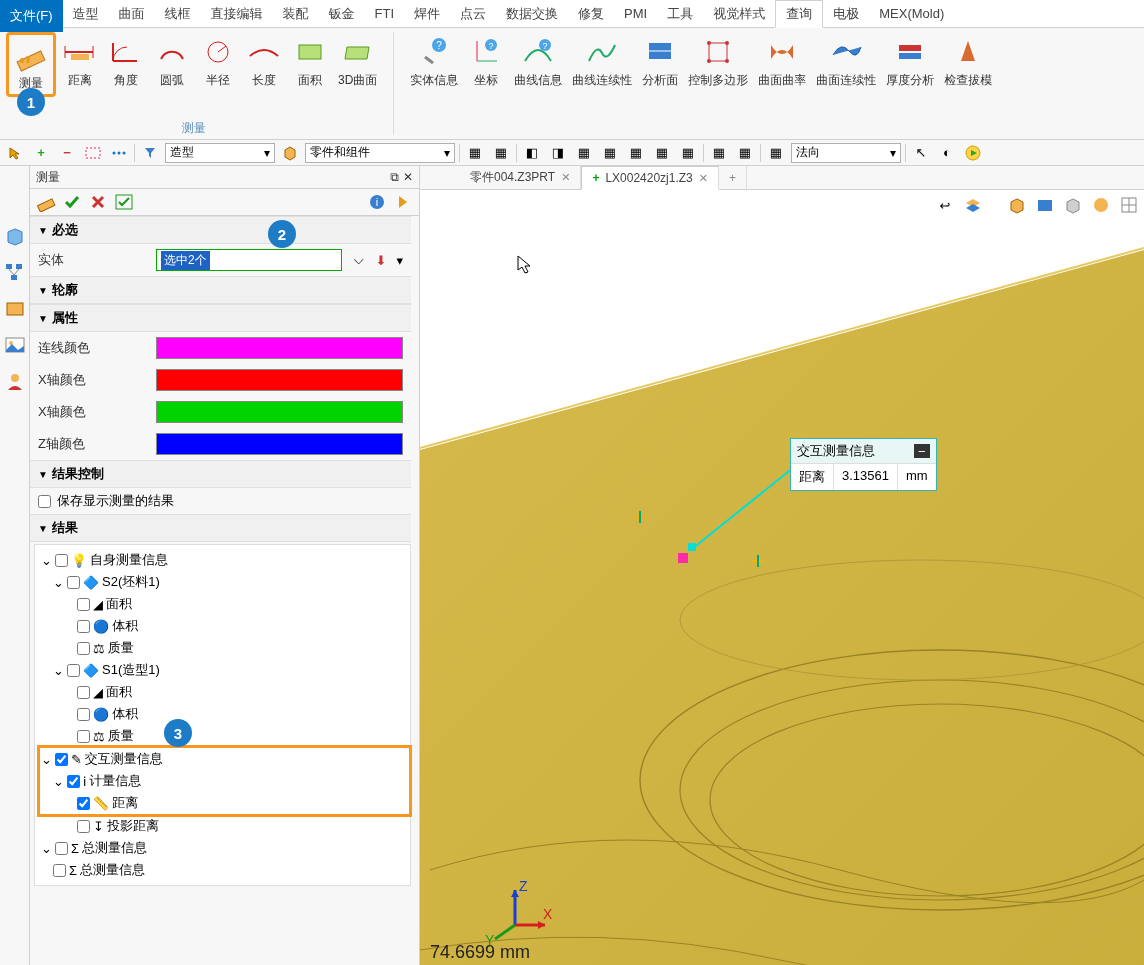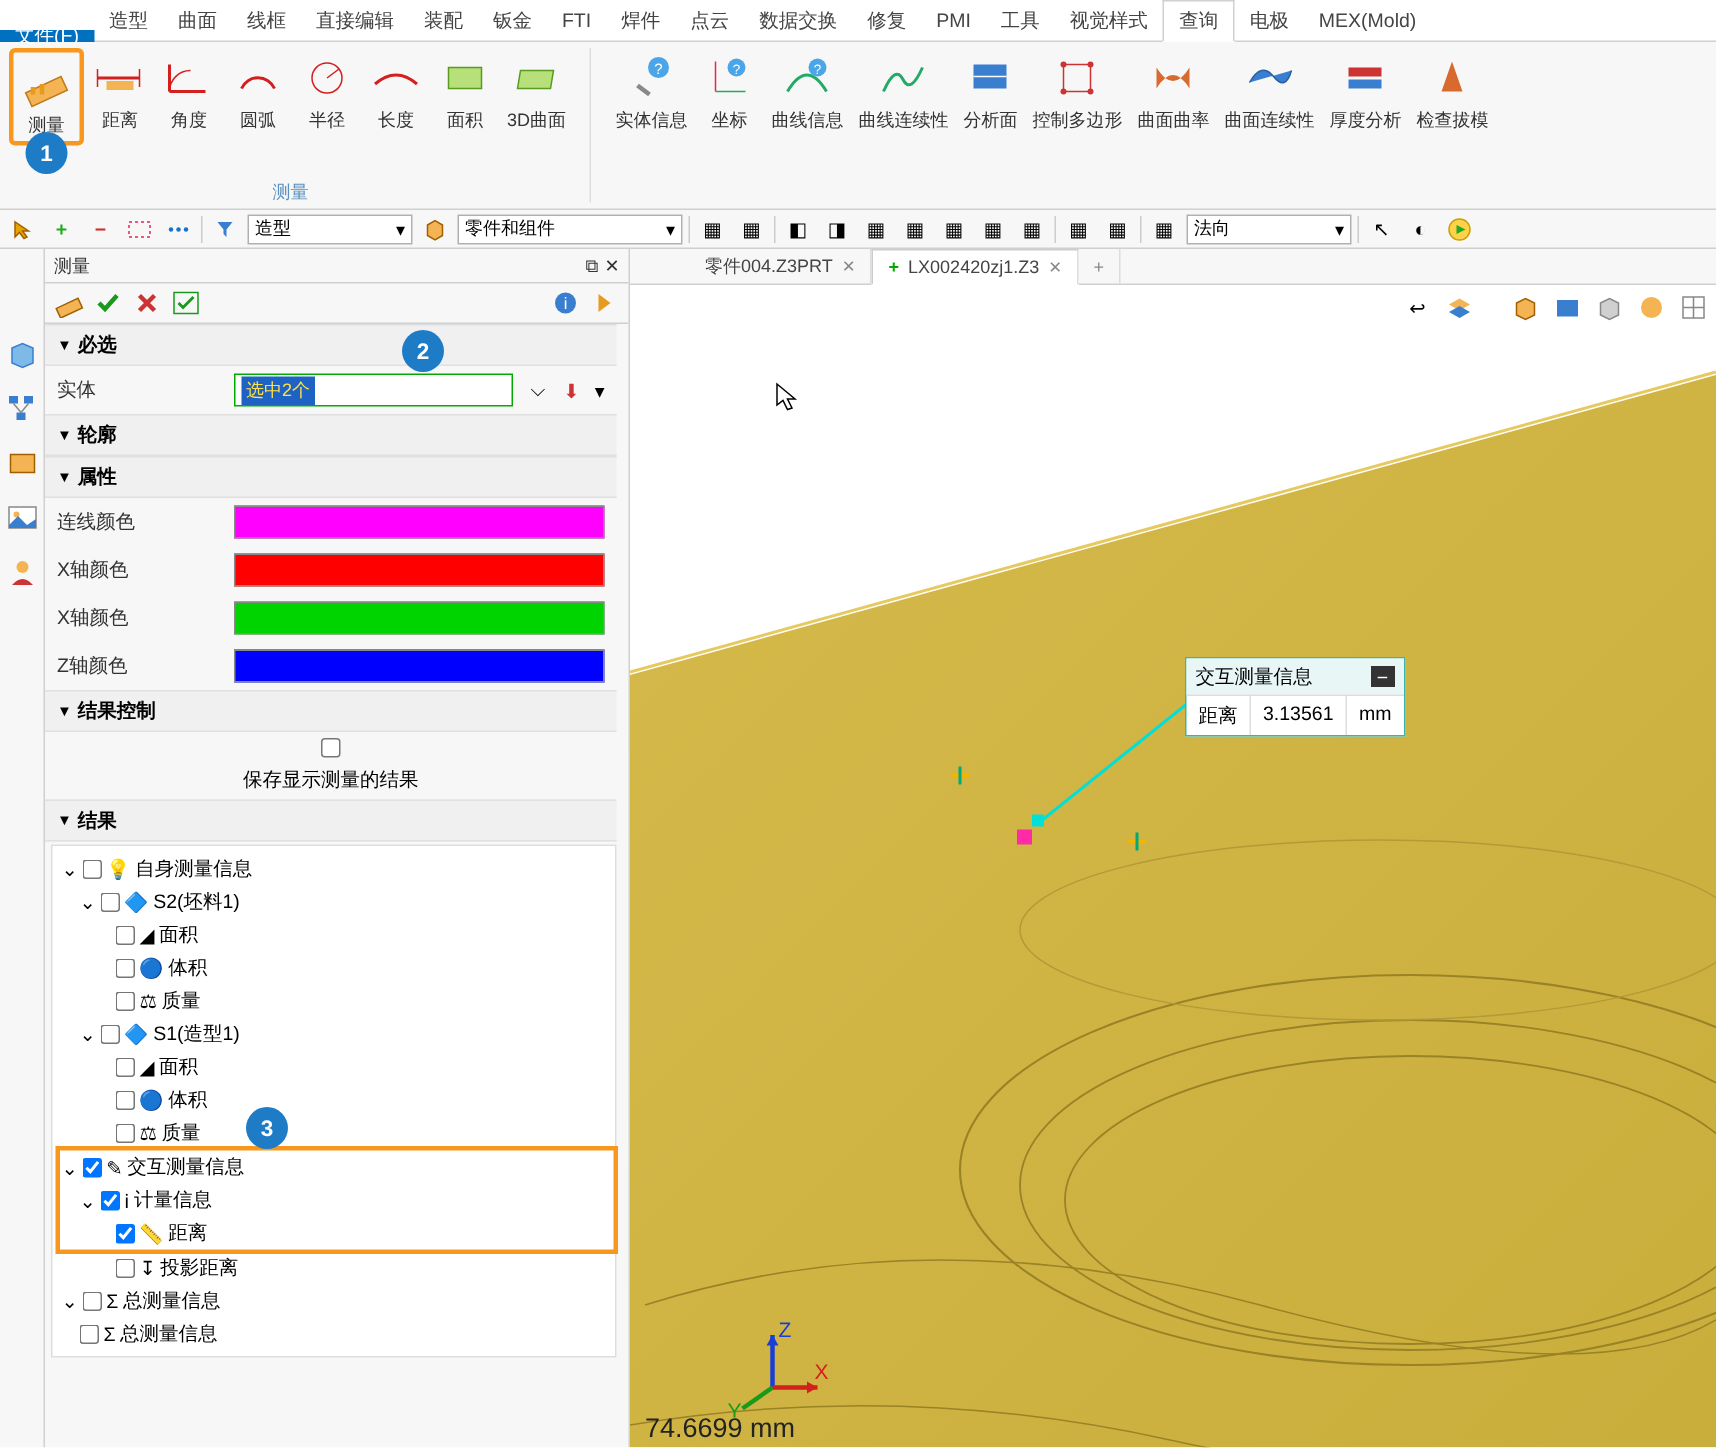--- a/index.html
+++ b/index.html
@@ -1,20 +1,20 @@
 <!DOCTYPE html>
 <html><head>
 <meta charset="utf-8">
 <style>
 * { box-sizing: border-box; margin: 0; padding: 0; font-family: "Microsoft YaHei", sans-serif; }
 body { width: 1144px; height: 965px; background: #fff; overflow: hidden; position: relative; font-size: 13px; }
 
 
 .menubar { height: 28px; background: #fff; display: flex; align-items: stretch; border-bottom: 1px solid #d0d0d0; }
-.menubar .file-btn { background: #0070c0; color: #fff; padding: 4px 10px; display: flex; align-items: center; margin-top: 20px; }
+.menubar .file-btn { background: #0070c0; color: #fff; padding: 16px 10px; display: flex; align-items: center; }
 .menubar .menu-item { padding: 4px 10px; color: #444; display: flex; align-items: center; cursor: default; }
 .menubar .menu-item.active { background: #fff; border: 1px solid #d0d0d0; border-bottom: 1px solid #fff; margin-bottom: -1px; }
 
 
 .ribbon { height: 112px; background: #f7f7f7; border-bottom: 1px solid #d0d0d0; display: flex; }
 .ribbon-group { display: flex; flex-direction: column; padding: 4px 6px 2px; }
 .ribbon-row { display: flex; gap: 2px; align-items: flex-start; }
 .ribbon-btn { display: flex; flex-direction: column; align-items: center; padding: 2px 4px; min-width: 40px; cursor: default; position: relative; }
 .ribbon-btn .icon { width: 36px; height: 36px; display: flex; align-items: center; justify-content: center; }
 .ribbon-btn .lbl { font-size: 12px; color: #333; margin-top: 2px; }
@@ -40,21 +40,21 @@
 .panel-toolbar { height: 28px; display: flex; align-items: center; padding: 2px 4px; gap: 2px; border-top: 1px solid #d0d0d0; border-bottom: 1px solid #d0d0d0; }
 .pt-btn { width: 24px; height: 22px; display: flex; align-items: center; justify-content: center; }
 
 .panel-body { flex: 1; overflow-y: auto; padding: 0 8px 0 0; position: relative; }
 .section-hdr { background: #f0f0f0; border-top: 1px solid #e0e0e0; border-bottom: 1px solid #e0e0e0; padding: 4px 8px; font-weight: bold; font-size: 13px; display: flex; align-items: center; gap: 4px; }
 .section-hdr .arrow { font-size: 10px; }
 .form-row { display: flex; align-items: center; padding: 5px 8px; gap: 8px; }
 .form-row .flabel { width: 110px; font-size: 13px; color: #333; }
 .form-row .finput { flex: 1; height: 22px; border: 1px solid #0a0; background: #fff; padding: 0 4px; font-size: 12px; display: flex; align-items: center; }
 .color-swatch { flex: 1; height: 22px; border: 1px solid #888; }
-.checkbox-row { display: flex; align-items: center; padding: 4px 8px; gap: 6px; flex-direction: column; }
+.checkbox-row { display: flex; align-items: center; padding: 4px 8px; gap: 6px; }
 
 .tree { padding: 4px 0 4px 4px; background: #fff; border: 1px solid #ddd; margin: 2px 0 0 4px; font-size: 13px; }
 .tree-row { display: flex; align-items: center; gap: 3px; padding: 2px 2px; }
 .tree-indent-1 { padding-left: 14px; }
 .tree-indent-2 { padding-left: 38px; }
 .tree-highlighted { outline: 3px solid #f7971e; outline-offset: -1px; }
 
 
 .tabrow { height: 24px; background: #f7f7f7; border-bottom: 1px solid #d0d0d0; display: flex; align-items: stretch; padding-left: 40px; }
 .tab { padding: 3px 10px; font-size: 12px; color: #444; display: flex; align-items: center; gap: 6px; border-right: 1px solid #ddd; }
@@ -424,21 +424,21 @@
     </div>
 
     <div class="panel-body">
       <div class="section-hdr">
           <span class="arrow">▼</span>
           <span>必选</span>
         </div>
       <div class="form-row" style="position:relative;">
         <div class="flabel">实体</div>
         <div class="finput">
-            <span style="background:#1e62c4;color:#fde047;padding:1px 3px;">选中2个</span>
+            <span style="background:#1e62c4;color:#ffffff;padding:1px 3px;">选中2个</span>
           </div>
         <span style="margin-left:4px;">⌵</span>
         <span style="color:#c33;margin-left:4px;">⬇</span>
         <span style="margin-left:2px;">▾</span>
         <div class="badge-circle" style="top:-24px; left:238px;">2</div>
       </div>
 
       <div class="section-hdr">
           <span class="arrow">▼</span>
           <span>轮廓</span>

